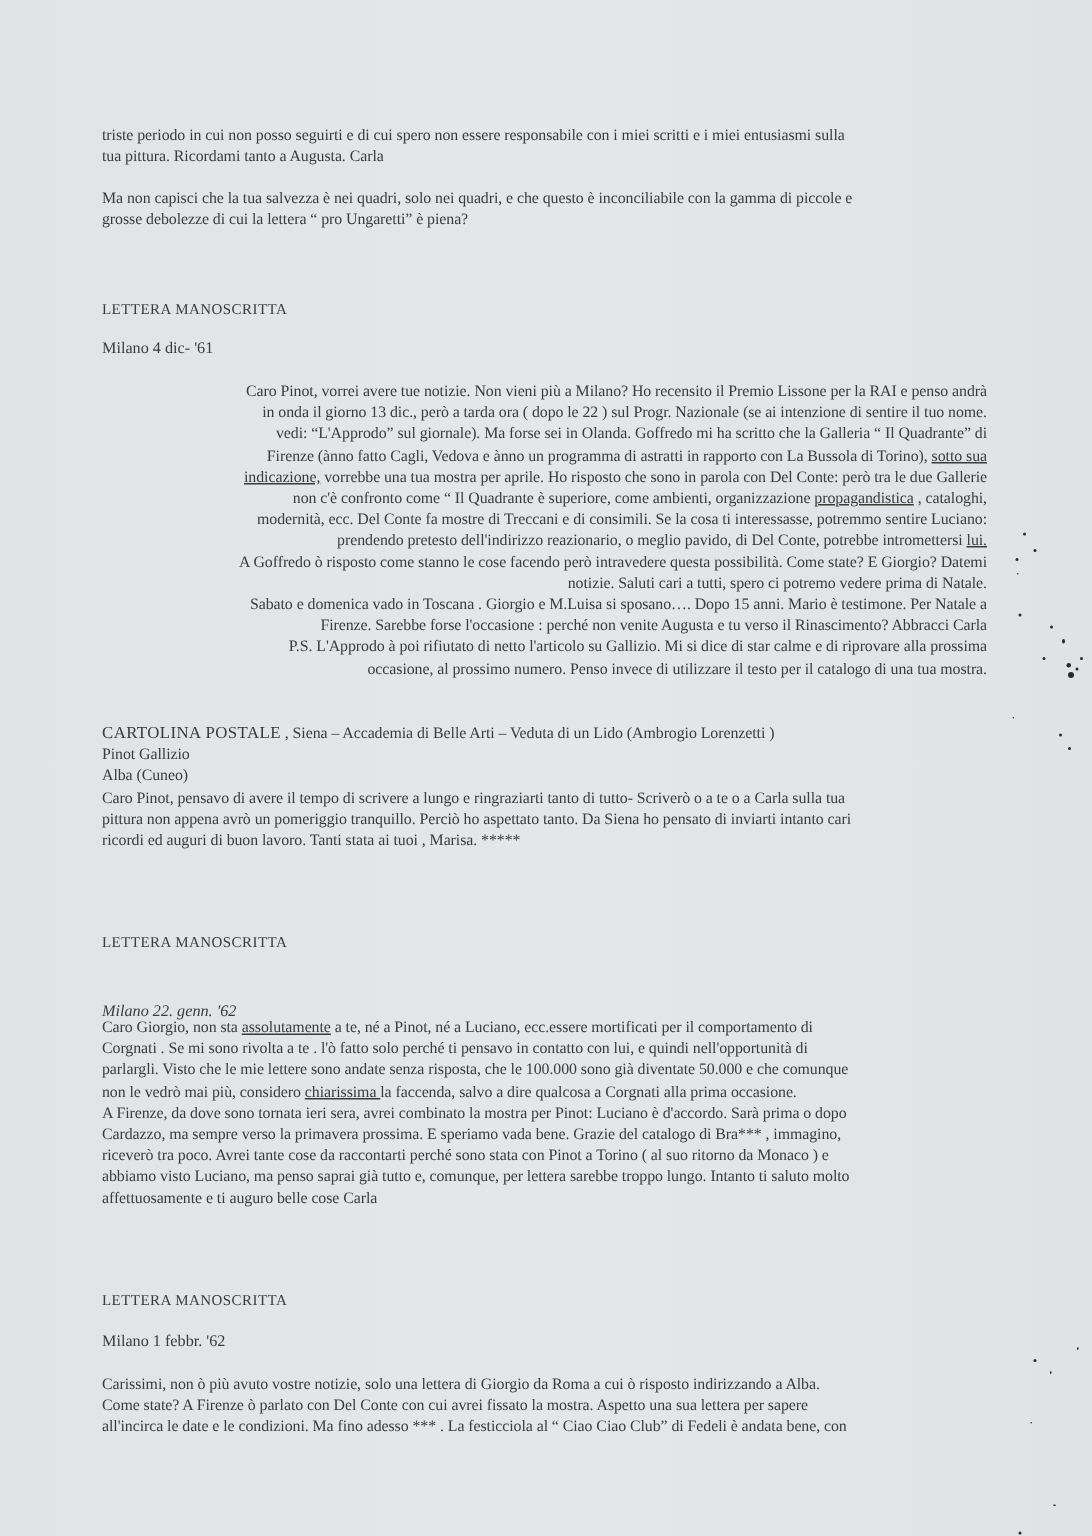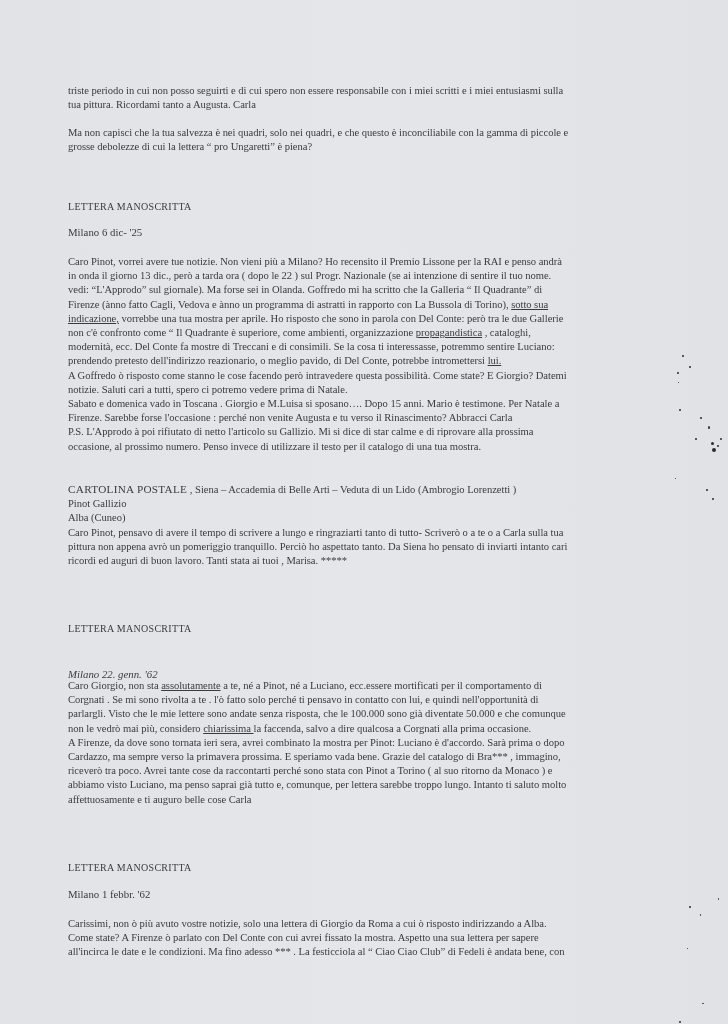--- a/index.html
+++ b/index.html
@@ -29,22 +29,22 @@
   <div class="block" style="top:84px;">
     <p>triste periodo in cui non posso seguirti e di cui spero non essere responsabile con i miei  scritti e i miei entusiasmi sulla</p>
     <p>tua pittura. Ricordami tanto a Augusta. Carla</p>
   </div>
   <div class="block" style="top:126px;">
     <p>Ma non capisci che la tua salvezza è nei quadri, solo nei quadri, e che questo è inconciliabile con la gamma di piccole e</p>
     <p>grosse debolezze di cui la lettera “ pro Ungaretti” è piena?</p>
   </div>
 
   <div class="heading" style="top:201px;">LETTERA MANOSCRITTA</div>
-  <div class="date" style="top:226px;">Milano 6   dic- '25</div>
-  <div class="block" style="top:255px;">
+  <div class="date" style="top:226px;">Milano 4   dic- '61</div>
+  <div class="block" style="top:255px;text-align:right;">
     <p>Caro Pinot, vorrei avere tue notizie. Non vieni più a Milano? Ho recensito il Premio Lissone per la RAI e penso andrà</p>
     <p>in onda il giorno 13 dic., però a tarda ora ( dopo le 22 ) sul Progr. Nazionale (se ai intenzione di sentire il tuo nome.</p>
     <p>vedi: “L'Approdo” sul giornale). Ma forse sei in Olanda. Goffredo mi ha scritto che la Galleria “ Il Quadrante” di</p>
     <p><span>Firenze (ànno fatto Cagli, Vedova e ànno un programma di astratti in rapporto con La Bussola di Torino),</span> <u>sotto sua</u></p>
     <p><u>indicazione,</u> <span>vorrebbe una tua mostra per aprile. Ho risposto che sono in parola con Del Conte: però tra le due Gallerie</span></p>
     <p><span>non c'è confronto come “ Il Quadrante è superiore, come ambienti, organizzazione</span> <u>propagandistica</u><span> , cataloghi,</span></p>
     <p>modernità, ecc. Del Conte fa mostre di Treccani e di consimili. Se la cosa ti interessasse, potremmo sentire Luciano:</p>
     <p><span>prendendo pretesto dell'indirizzo reazionario, o meglio pavido, di Del Conte, potrebbe intromettersi</span> <u>lui.</u></p>
     <p>A Goffredo ò risposto come stanno le cose facendo però intravedere questa possibilità. Come state? E Giorgio? Datemi</p>
     <p>notizie. Saluti cari a tutti, spero ci potremo vedere prima di Natale.</p>

